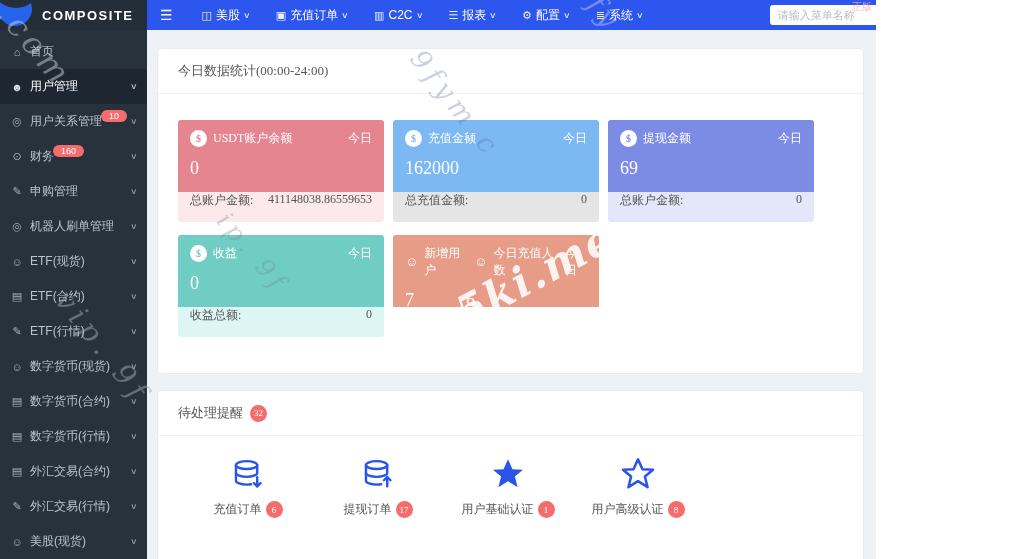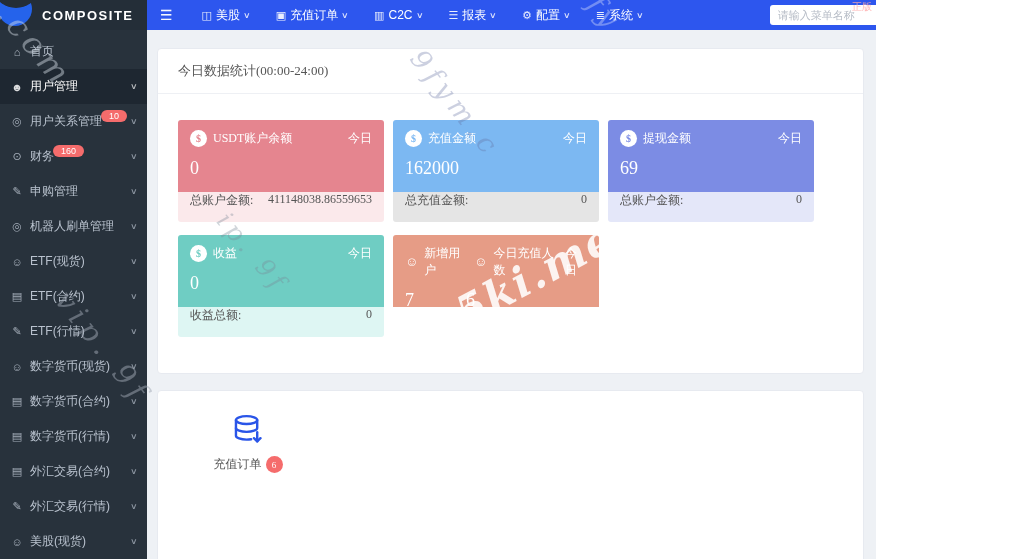--- a/index.html
+++ b/index.html
@@ -305,36 +305,77 @@
                 <span>7</span>
                 <span>6</span>
               </div>
             </div>
           </div>
         </div>
       </div>
     </div>
 
     <div class="panel second">
+      <div class="panel-header">
+        <span>待处理提醒</span>
+        <span class="round-badge">32</span>
+      </div>
       <div class="todo-row">
         <div class="todo-item">
           <span class="todo-icon">
             <svg width="34" height="34" viewBox="0 0 24 24" fill="none" stroke="#2a55e8" stroke-width="1.7" stroke-linecap="round" stroke-linejoin="round">
               <ellipse cx="11" cy="5" rx="7.5" ry="2.8"></ellipse>
               <path d="M3.5 5v5.5c0 1.5 3.4 2.8 7.5 2.8s7.5-1.3 7.5-2.8V5"></path>
               <path d="M3.5 10.5V16c0 1.5 3.4 2.8 7.5 2.8 1.1 0 2.2-.1 3.2-.3"></path>
               <path d="M18.5 13.5v6.5"></path>
                 <path d="M16.2 17.8l2.3 2.3 2.3-2.3"></path>
             </svg>
           </span>
           <span class="todo-label">
             <span>充值订单</span>
             <span class="round-badge">6</span>
           </span>
         </div>
+        <div class="todo-item">
+          <span class="todo-icon">
+            <svg width="34" height="34" viewBox="0 0 24 24" fill="none" stroke="#2a55e8" stroke-width="1.7" stroke-linecap="round" stroke-linejoin="round">
+              <ellipse cx="11" cy="5" rx="7.5" ry="2.8"></ellipse>
+              <path d="M3.5 5v5.5c0 1.5 3.4 2.8 7.5 2.8s7.5-1.3 7.5-2.8V5"></path>
+              <path d="M3.5 10.5V16c0 1.5 3.4 2.8 7.5 2.8 1.1 0 2.2-.1 3.2-.3"></path>
+              <path d="M18.5 20v-6.5"></path>
+                <path d="M16.2 15.7l2.3-2.3 2.3 2.3"></path>
+            </svg>
+          </span>
+          <span class="todo-label">
+            <span>提现订单</span>
+            <span class="round-badge">17</span>
+          </span>
+        </div>
+        <div class="todo-item">
+          <span class="todo-icon">
+            <svg width="36" height="36" viewBox="0 0 24 24" fill="#2a55e8">
+              <polygon points="12,2.2 15,8.8 22,9.2 16.6,13.7 18.4,20.8 12,16.8 5.6,20.8 7.4,13.7 2,9.2 9,8.8"></polygon>
+            </svg>
+          </span>
+          <span class="todo-label">
+            <span>用户基础认证</span>
+            <span class="round-badge">1</span>
+          </span>
+        </div>
+        <div class="todo-item">
+          <span class="todo-icon">
+            <svg width="36" height="36" viewBox="0 0 24 24" fill="none" stroke="#2a55e8" stroke-width="1.7" stroke-linejoin="round">
+              <polygon points="12,2.2 15,8.8 22,9.2 16.6,13.7 18.4,20.8 12,16.8 5.6,20.8 7.4,13.7 2,9.2 9,8.8"></polygon>
+            </svg>
+          </span>
+          <span class="todo-label">
+            <span>用户高级认证</span>
+            <span class="round-badge">8</span>
+          </span>
+        </div>
       </div>
     </div>
   </div>
 
   <div class="wm wm-corner">正版</div>
   <div class="wm wm-s1">.com</div>
   <div class="wm wm-s2">9fy</div>
   <div class="wm wm-s3">9fym.c</div>
   <div class="wm wm-s4">vip. 9f</div>
   <div class="wm wm-s5">ip. 9f</div>

